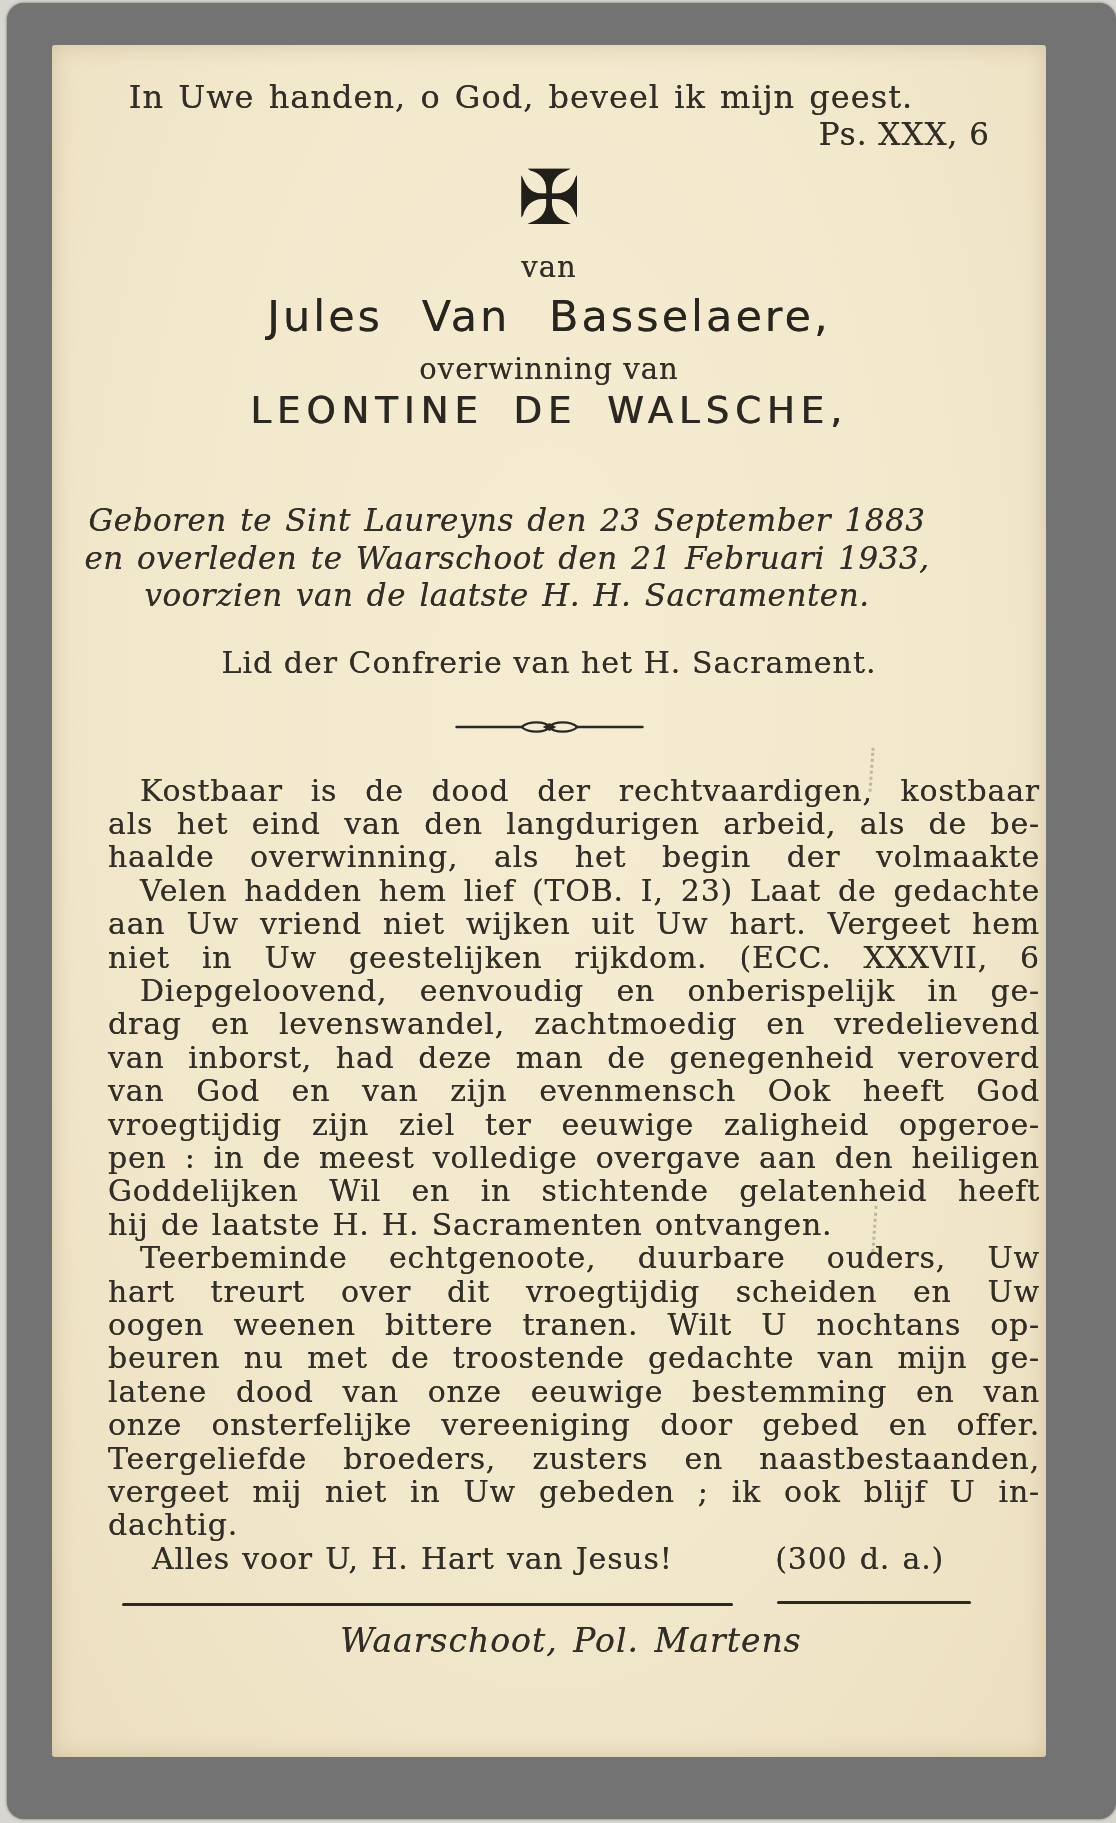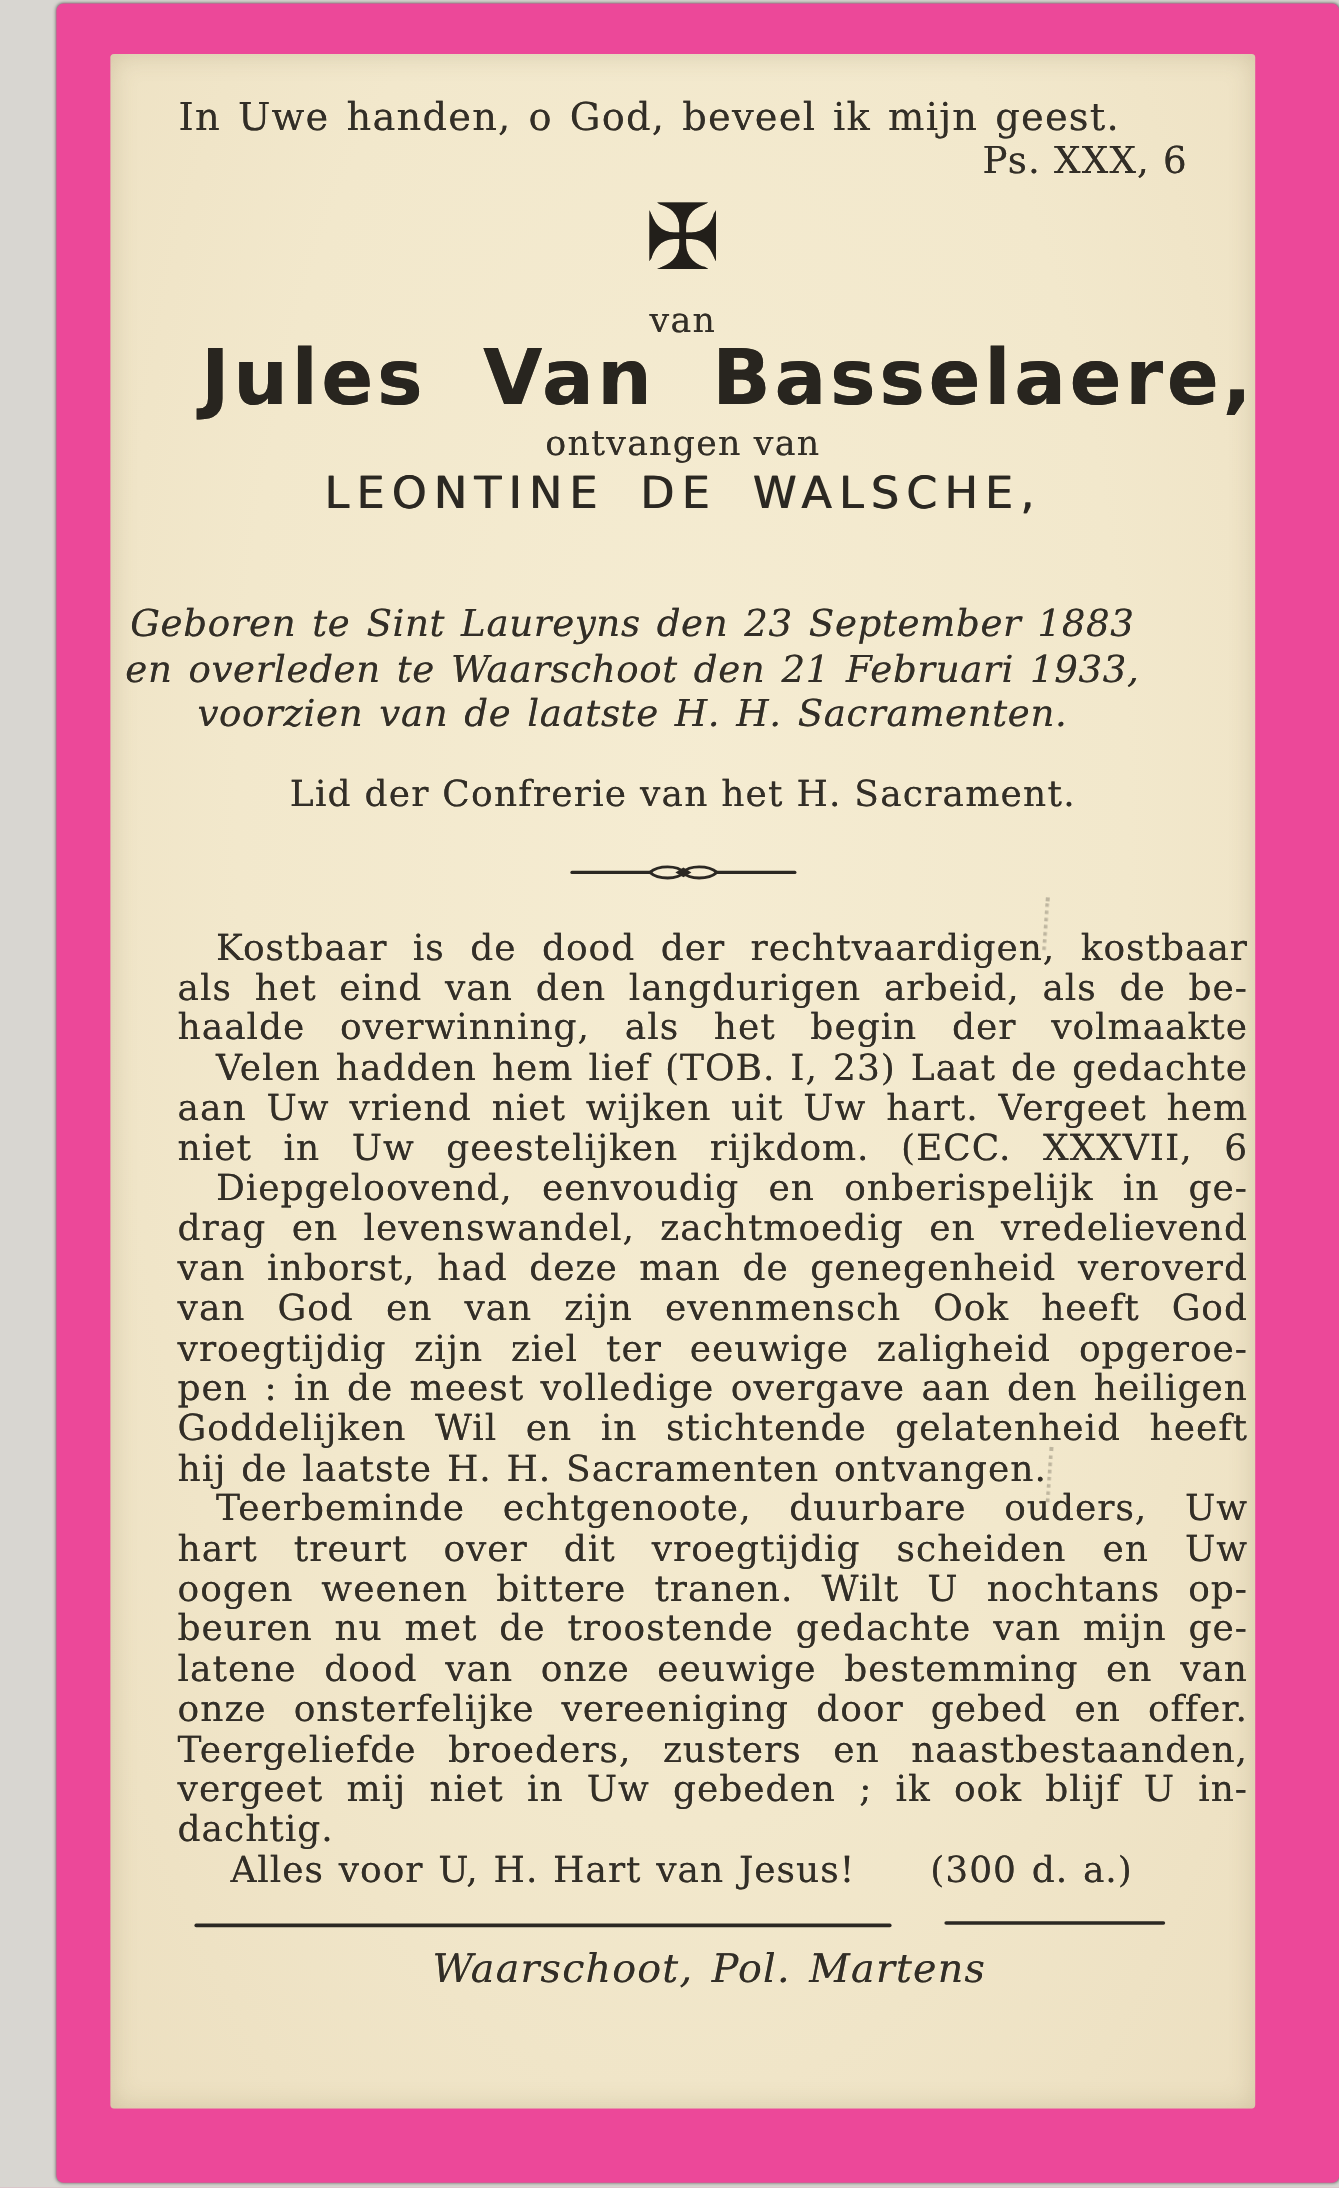--- a/index.html
+++ b/index.html
@@ -1,34 +1,34 @@
 <!DOCTYPE html>
 <html><head>
 <meta charset="utf-8">
 <style>
   html,body{margin:0;padding:0;background:#d8d6d1;}
   .stage{position:relative;width:1116px;height:1823px;background:#d8d6d1;overflow:hidden;
          font-family:"DejaVu Serif", serif;color:#322e27;}
-  .frame{position:absolute;left:7px;top:3px;right:0;bottom:4px;background:#ec4899;
-         border-radius:6px;box-shadow:0 0 3px rgba(0,0,0,.55);margin-left:40px;}
+  .frame{position:absolute;left:7px;top:3px;right:0;bottom:4px;background:#737373;
+         border-radius:17px;box-shadow:0 0 3px rgba(0,0,0,.55);}
   .cream{position:absolute;left:45px;top:42px;right:70px;bottom:62px;border-radius:3px;
          background:radial-gradient(ellipse at 50% 38%, #f5ecd2 0%, #f2e8cc 55%, #ecdfc0 100%);
          box-shadow:inset 0 0 22px rgba(110,90,50,.22);
          padding-top:33px;box-sizing:border-box;}
   .ink{text-shadow:0 0 .5px rgba(45,40,28,.75);}
   .epigraph{font-size:32px;line-height:38px;text-align:center;letter-spacing:1px;word-spacing:3px;
             transform:translateX(-28px);}
   .eref{font-size:31px;line-height:36px;text-align:right;padding-right:56px;letter-spacing:1px;}
   .cross{margin-top:6px;font-size:76px;line-height:80px;text-align:center;
          font-family:"DejaVu Sans", sans-serif;color:#221f1a;}
   .title{margin:8px 0 0 0;font-size:41px;line-height:46px;font-style:italic;font-weight:normal;
          text-align:center;letter-spacing:7px;word-spacing:18px;}
   .of{margin-top:13px;font-size:29px;line-height:32px;text-align:center;letter-spacing:1px;}
-  .name{margin:3px 0 0 0;font-size:64px;line-height:60px;text-align:right;
-        font-family:"DejaVu Sans", sans-serif;font-weight:bold;letter-spacing:3px;word-spacing:22px;
+  .name{margin:3px 0 0 0;font-size:43px;line-height:60px;text-align:center;
+        font-family:"DejaVu Sans", sans-serif;font-weight:normal;letter-spacing:3px;word-spacing:22px;
         color:#28251f;}
   .rel{margin-top:7px;font-size:29px;line-height:32px;text-align:center;letter-spacing:1px;}
   .spouse{margin-top:6px;font-size:37px;line-height:40px;text-align:center;
           font-family:"DejaVu Sans", sans-serif;letter-spacing:6px;word-spacing:12px;
           text-shadow:.7px 0 0 #322e27;color:#2b2822;}
   .vitals{margin-top:71px;font-size:31px;line-height:37.5px;font-style:italic;text-align:center;
           letter-spacing:.5px;word-spacing:3px;white-space:pre-line;transform:translateX(-42px);}
   .membership{margin-top:31px;font-size:30px;line-height:34px;text-align:center;letter-spacing:1px;}
   .ornament{margin-top:39px;height:16px;text-align:center;line-height:0;}
   .bodytext{margin-top:39px;padding:0 6px 0 56px;font-size:30px;line-height:33.4px;
@@ -57,21 +57,21 @@
   <div class="frame">
     <div class="cream ink">
 
       <div class="epigraph">In Uwe handen, o God, beveel ik mijn geest.</div>
       <div class="eref">Ps. XXX, 6</div>
 
       <div class="cross">✠</div>
 
       <div class="of">van</div>
       <div class="name">Jules Van Basselaere,</div>
-      <div class="rel">ontvangen van</div>
+      <div class="rel">overwinning van</div>
       <div class="spouse">LEONTINE DE WALSCHE,</div>
 
       <div class="vitals">Geboren te Sint Laureyns den 23 September 1883
 en overleden te Waarschoot den 21 Februari 1933,
 voorzien van de laatste H. H. Sacramenten.</div>
       <div class="membership">Lid der Confrerie van het H. Sacrament.</div>
 
       <div class="ornament">
         <svg width="215" height="16" viewBox="0 0 215 18">
           <g stroke="#2b2823" fill="none" stroke-width="3" stroke-linecap="round">

